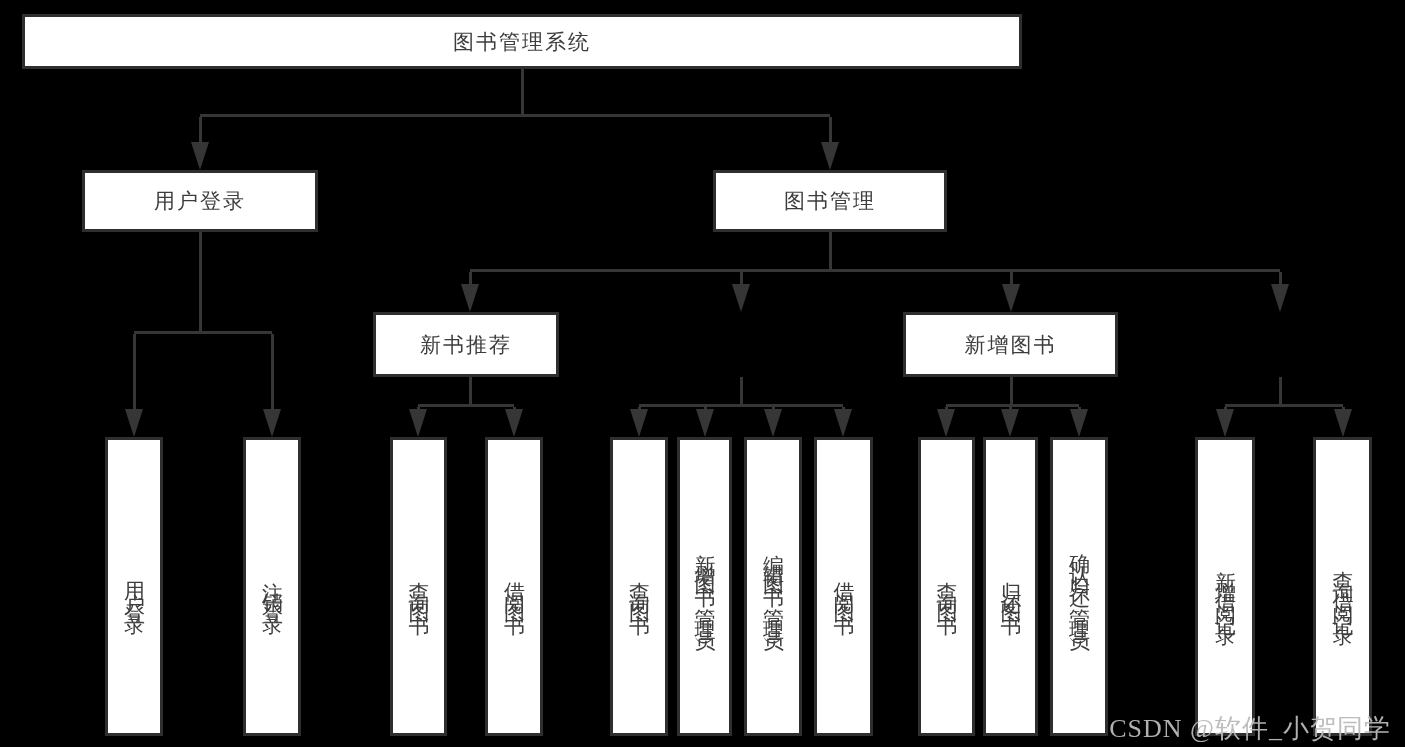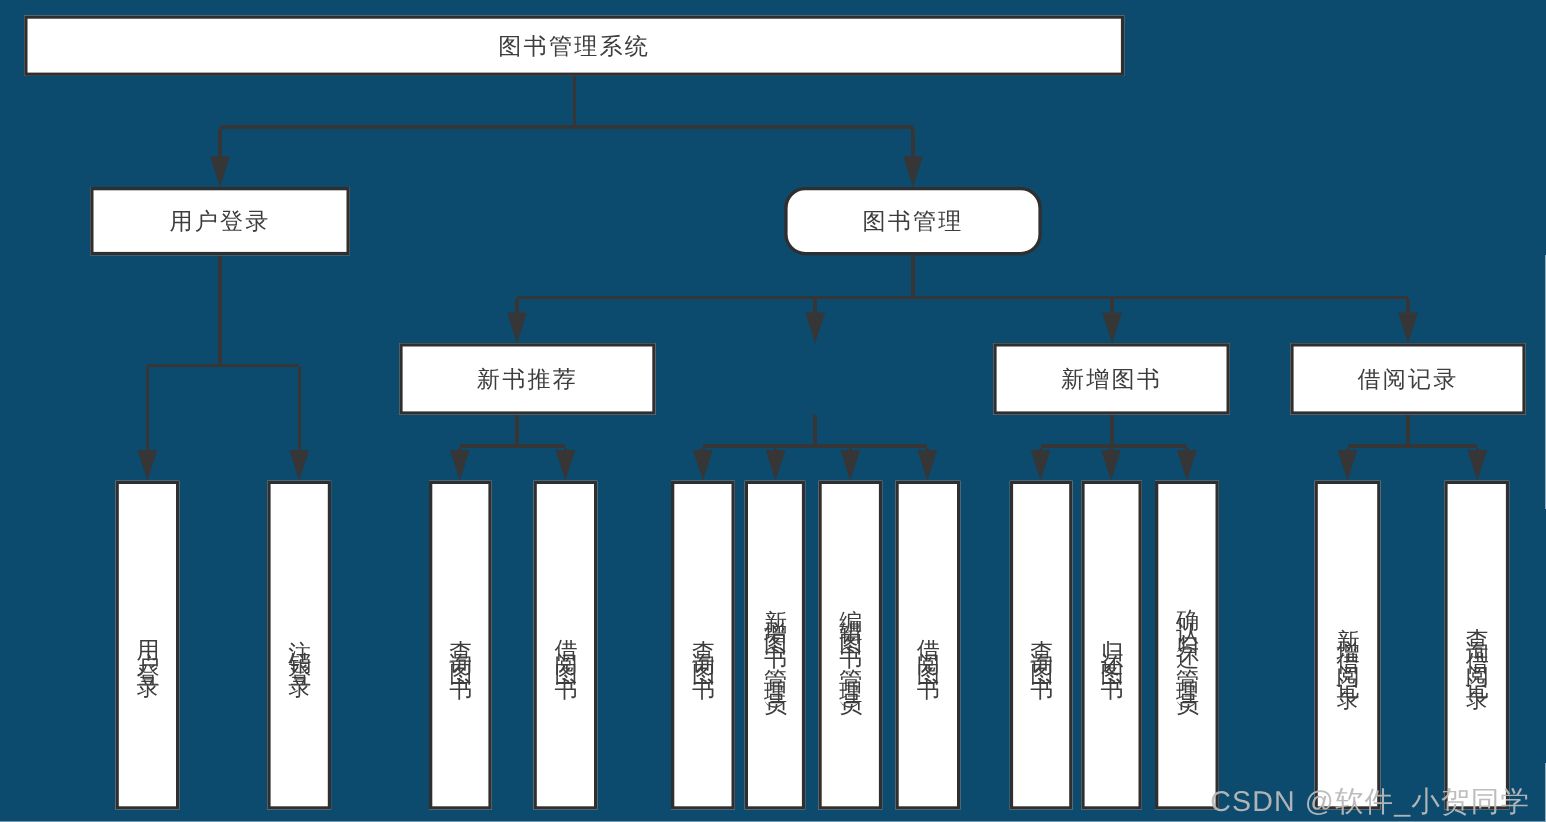--- a/index.html
+++ b/index.html
@@ -1,20 +1,20 @@
 <!DOCTYPE html>
 <html><head>
 <meta charset="utf-8">
 <style>
   html,body{margin:0;padding:0;background:#ffffff;}
   .stage{
     position:relative;
     width:1405px;height:747px;
-    background:#0c4a6e;
-    font-family:Liberation Sans, sans-serif;
+    background:#000000;
+    font-family:Liberation Serif, serif;
     overflow:hidden;
   }
   .connectors{
     position:absolute;left:0;top:0;width:1405px;height:747px;
     pointer-events:none;
   }
   .connectors path{stroke:#363636;stroke-width:3;fill:none;shape-rendering:crispEdges;}
   .connectors polygon{fill:#363636;}
   .node{
     position:absolute;
@@ -104,25 +104,24 @@
       <path d="M1225 405.5 H1343"></path>
       <path d="M1225 407 V413"></path>
       <polygon points="1216,409 1234,409 1225,437"></polygon>
       <path d="M1343 407 V413"></path>
       <polygon points="1334,409 1352,409 1343,437"></polygon>
     </svg>
 
   <div class="node h" style="left:22px;top:14px;width:1000px;height:55px;">图书管理系统</div>
 
   <div class="node h" style="left:82px;top:170px;width:236px;height:62px;">用户登录</div>
-  <div class="node h" style="left:713px;top:170px;width:234px;height:62px;border-radius:19px;">图书管理</div>
+  <div class="node h" style="left:713px;top:170px;width:234px;height:62px;">图书管理</div>
 
-  <div class="node h" style="left:363px;top:312px;width:233px;height:65px;">新书推荐</div>
+  <div class="node h" style="left:373px;top:312px;width:186px;height:65px;">新书推荐</div>
   <div class="node h" style="left:903px;top:312px;width:215px;height:65px;">新增图书</div>
-  <div class="node h" style="left:1173px;top:312px;width:214px;height:65px;">借阅记录</div>
 
   <div class="node v" style="left:105px;top:437px;width:58px;height:299px;">用户登录</div>
   <div class="node v" style="left:243px;top:437px;width:58px;height:299px;">注销登录</div>
 
   <div class="node v" style="left:390px;top:437px;width:57px;height:299px;">查询图书</div>
   <div class="node v" style="left:485px;top:437px;width:58px;height:299px;">借阅图书</div>
 
   <div class="node v" style="left:610px;top:437px;width:58px;height:299px;">查询图书</div>
   <div class="node v" style="left:677px;top:437px;width:55px;height:299px;">新增图书（管理员）</div>
   <div class="node v" style="left:744px;top:437px;width:58px;height:299px;">编辑图书（管理员）</div>

